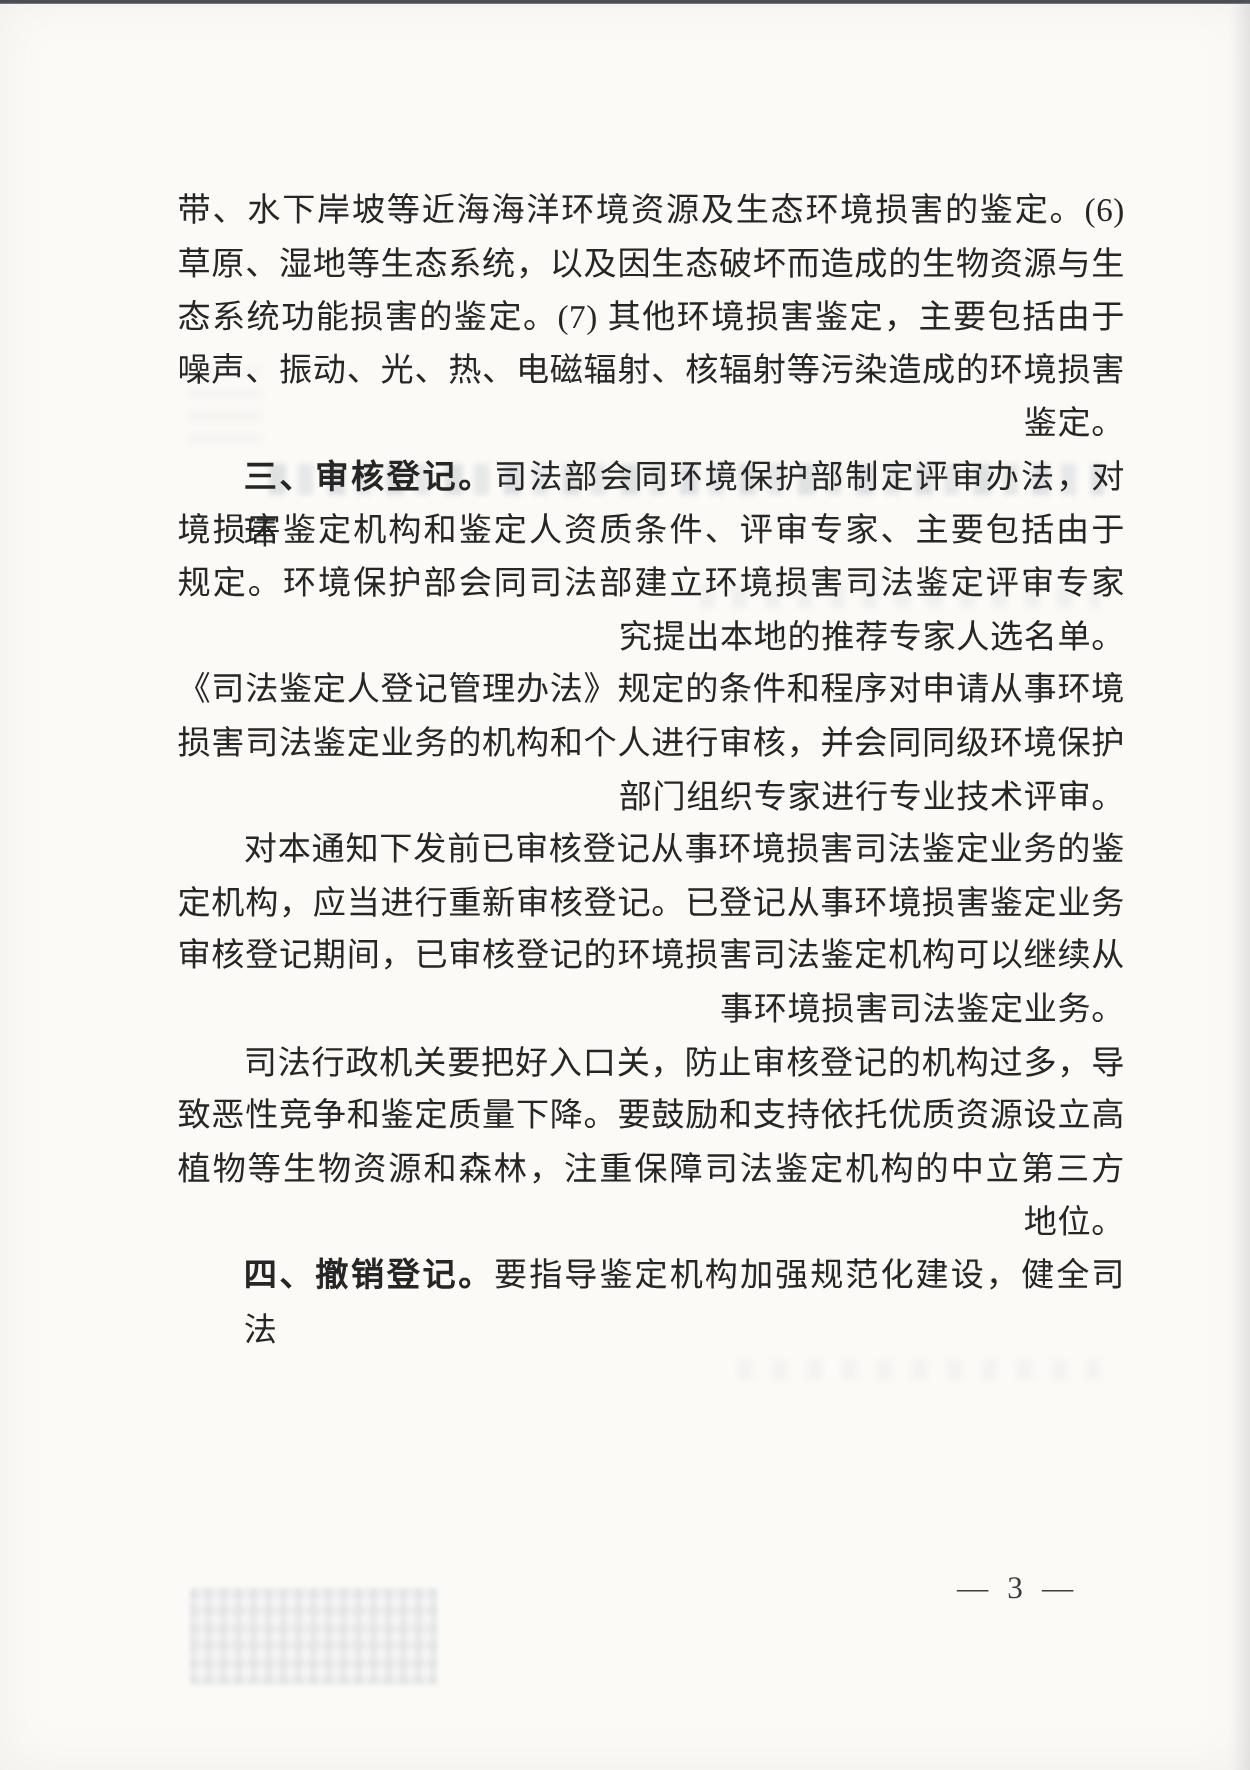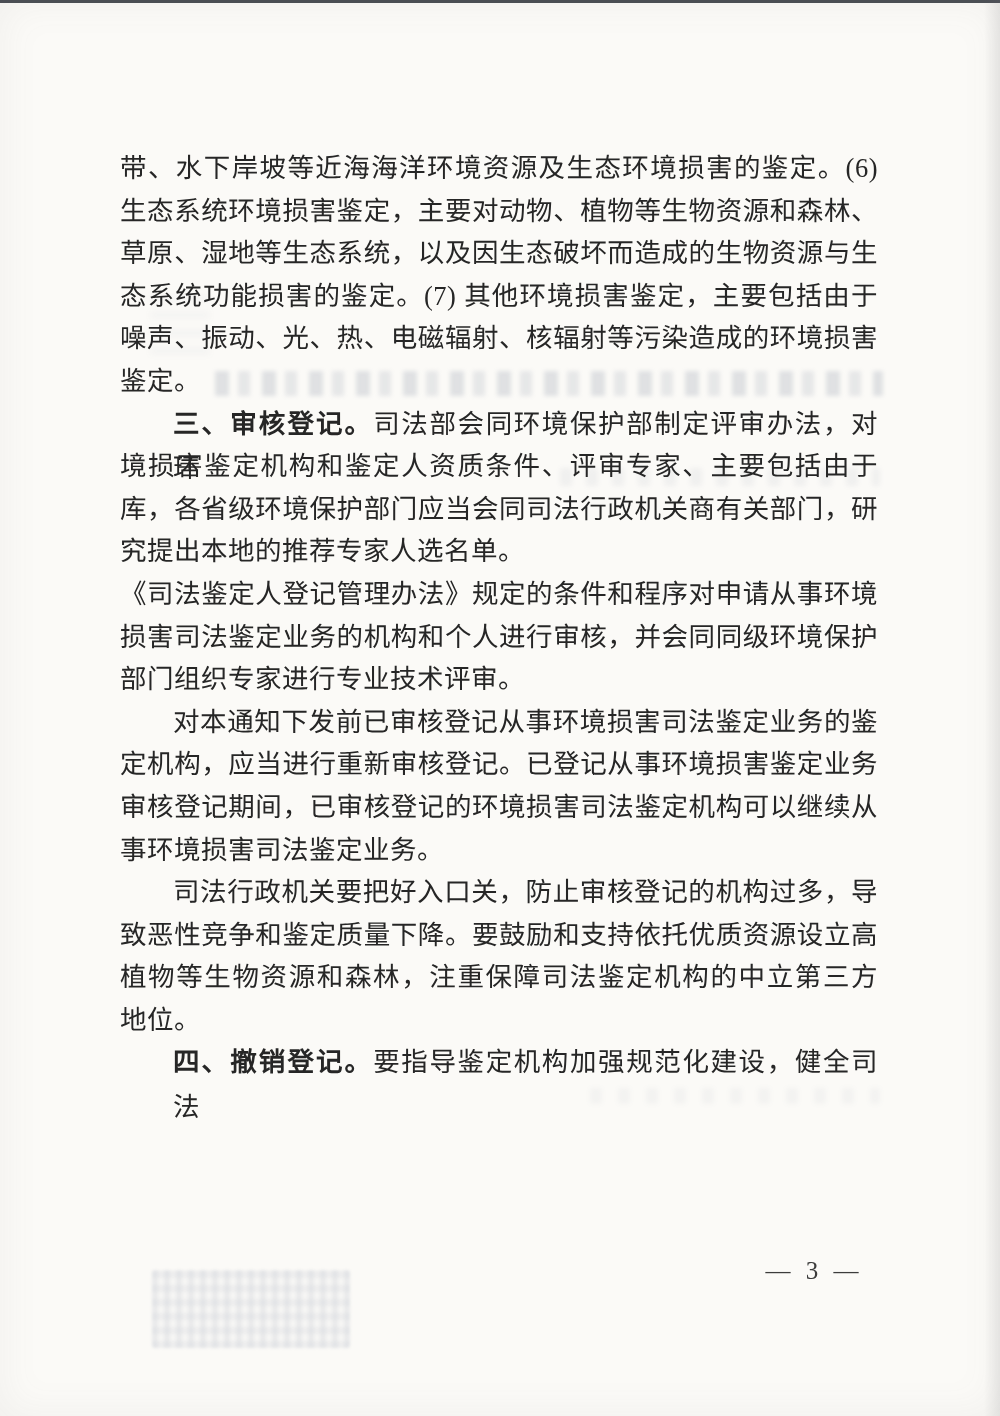--- a/index.html
+++ b/index.html
@@ -21,31 +21,31 @@
     background:var(--edge,#3c4046);
     opacity:.92;
   }
   .edge-right-shade {
     position:absolute; right:0; top:0;
     width:16px; height:100%;
     background:linear-gradient(to right, rgba(0,0,0,0), rgba(110,110,115,0.13));
   }
   .text-block {
     position:absolute;
-    left:120px; top:147px;
+    left:142px; top:147px;
     width:758px;
     color:var(--ink,#262626);
   }
   .line {
     height:42.6px;
     line-height:42.6px;
     font-size:26.5px;
     letter-spacing:0.5px;
     white-space:nowrap;
-    text-align:left;
+    text-align:right;
   }
   .line.j {
     white-space:normal;
     text-align:justify;
     text-align-last:justify;
     text-justify:inter-ideograph;
   }
   .line.ind { padding-left:53px; }
   .line .b {
     font-weight:700;
@@ -104,28 +104,27 @@
   <div class="edge-right-shade"></div>
 
   <div class="smudge smudge-e"></div>
   <div class="smudge smudge-a"></div>
   <div class="smudge smudge-c"></div>
   <div class="smudge smudge-d"></div>
   <div class="smudge smudge-b"></div>
 
   <div class="text-block">
       <div class="line j"><span>带、水下岸坡等近海海洋环境资源及生态环境损害的鉴定。(6)</span></div>
-      <div class="line j"><span>生态系统环境损害鉴定，主要对动物、植物等生物资源和森林、</span></div>
       <div class="line j"><span>草原、湿地等生态系统，以及因生态破坏而造成的生物资源与生</span></div>
       <div class="line j"><span>态系统功能损害的鉴定。(7) 其他环境损害鉴定，主要包括由于</span></div>
       <div class="line j"><span>噪声、振动、光、热、电磁辐射、核辐射等污染造成的环境损害</span></div>
       <div class="line"><span>鉴定。</span></div>
       <div class="line j ind"><span class="b">三、审核登记。</span><span>司法部会同环境保护部制定评审办法，对环</span></div>
       <div class="line j"><span>境损害鉴定机构和鉴定人资质条件、评审专家、主要包括由于</span></div>
-      <div class="line j"><span>库，各省级环境保护部门应当会同司法行政机关商有关部门，研</span></div>
+      <div class="line j"><span>规定。环境保护部会同司法部建立环境损害司法鉴定评审专家</span></div>
       <div class="line"><span>究提出本地的推荐专家人选名单。</span></div>
       <div class="line j"><span>《司法鉴定人登记管理办法》规定的条件和程序对申请从事环境</span></div>
       <div class="line j"><span>损害司法鉴定业务的机构和个人进行审核，并会同同级环境保护</span></div>
       <div class="line"><span>部门组织专家进行专业技术评审。</span></div>
       <div class="line j ind"><span>对本通知下发前已审核登记从事环境损害司法鉴定业务的鉴</span></div>
       <div class="line j"><span>定机构，应当进行重新审核登记。已登记从事环境损害鉴定业务</span></div>
       <div class="line j"><span>审核登记期间，已审核登记的环境损害司法鉴定机构可以继续从</span></div>
       <div class="line"><span>事环境损害司法鉴定业务。</span></div>
       <div class="line j ind"><span>司法行政机关要把好入口关，防止审核登记的机构过多，导</span></div>
       <div class="line j"><span>致恶性竞争和鉴定质量下降。要鼓励和支持依托优质资源设立高</span></div>

